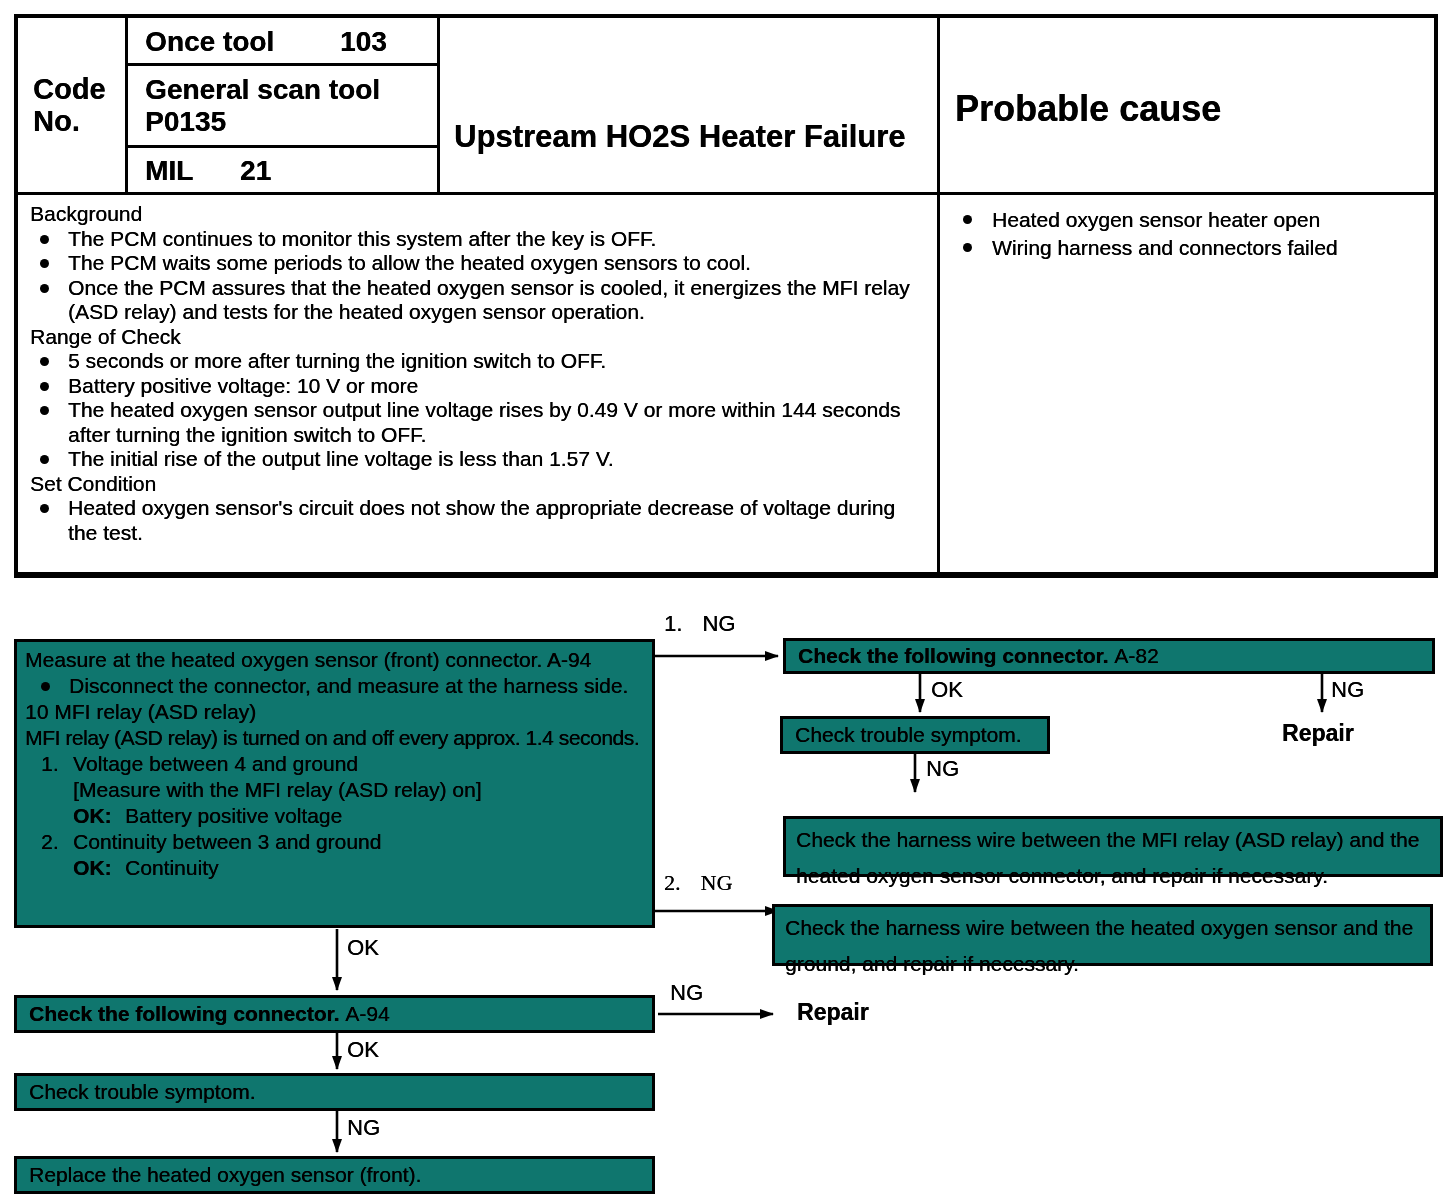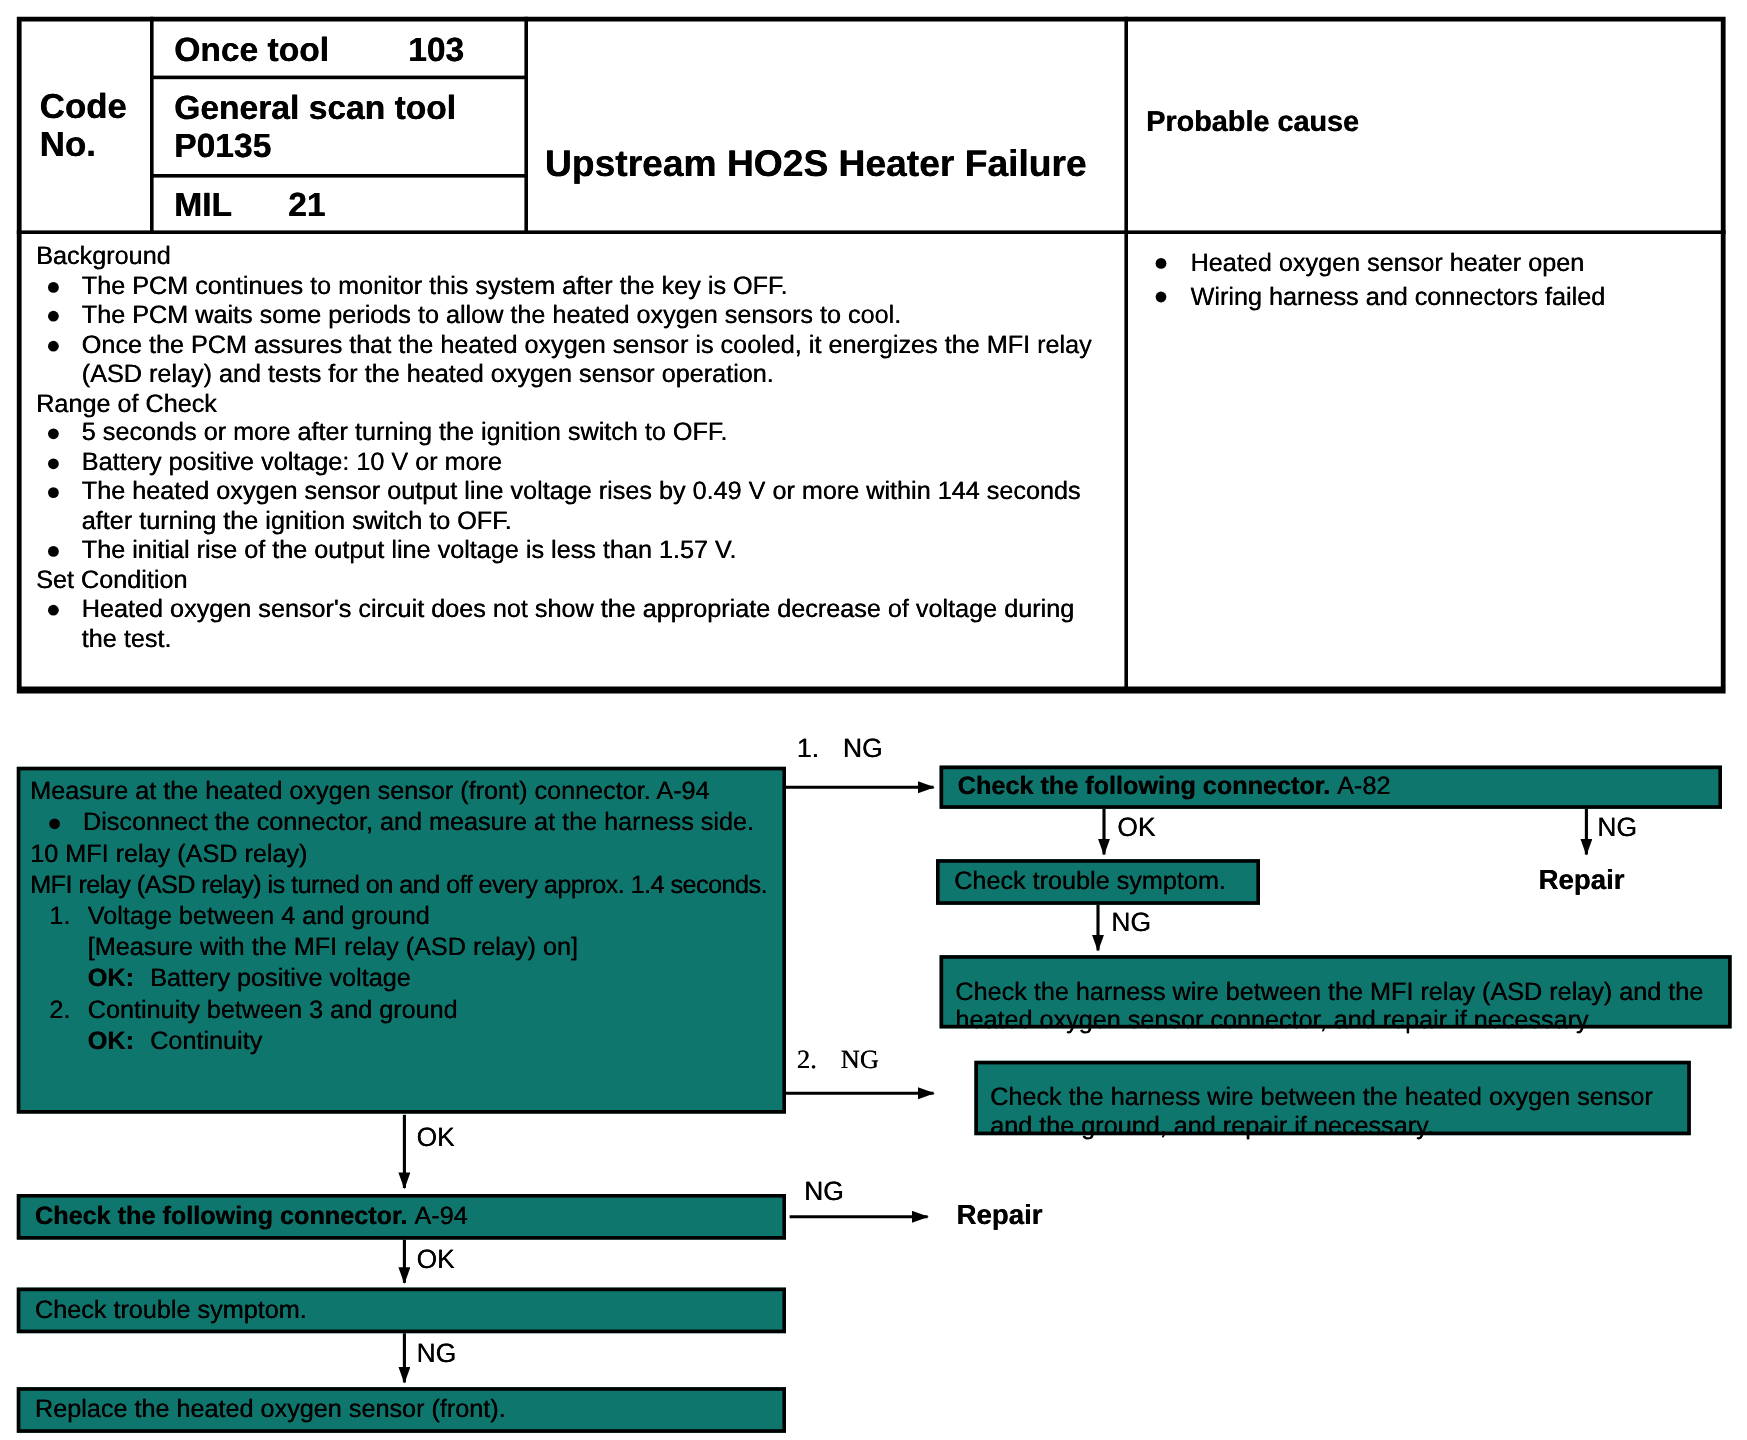--- a/index.html
+++ b/index.html
@@ -13,37 +13,37 @@
   }
   
   .dtc-outline { position:absolute; left:14px; top:14px; width:1424px; height:564px;
     border:4px solid #000; border-bottom-width:6px; }
   .gridline { position:absolute; background:#000; }
   .cell-text { position:absolute; font-weight:bold; line-height:1.1; }
   .code-label { left:33px; top:74px; width:92px; font-size:29px; }
   .hrow-label { font-size:28px; }
   .hrow-value { font-size:28px; font-weight:bold; }
   .dtc-title { left:454px; top:88px; font-size:31px;margin-top:32px; }
-  .probable-label { left:955px; top:89px; font-size:24px; }
+  .probable-label { left:955px; top:89px; font-size:36px; }
   
   .desc { position:absolute; left:30px; top:202px; width:888px;
     font-size:21px; line-height:24.5px; }
   .causes { position:absolute; left:948px; top:206px; width:485px;
     font-size:21px; line-height:28px; }
   .entry { position:relative; }
   .entry.bullet { padding-left:38px; }
   .causes .entry.bullet { padding-left:44px; }
   .dot { position:absolute; left:10px; top:8px; width:9px; height:9px;
     border-radius:50%; background:#000; }
   .causes .dot { left:15px; top:9px; }
   
   .fbox { position:absolute; border:3px solid #000; background:#0f766e;
     font-size:21px; }
   .fbox.single { line-height:30px; padding:0 12px; white-space:nowrap; }
-  .fbox.wrap2 { line-height:24px; padding:16px 10px; }
+  .fbox.wrap2 { line-height:36px; padding:3px 10px;margin-top:20px; }
   .b { font-weight:bold; }
   .measure-box { padding:5px 8px; line-height:26px; }
   .measure-box .entry.bullet { padding-left:44px; }
   .measure-box .dot { left:16px; top:9px; }
   .measure-box .gap { margin-top:7px; }
   .tight { letter-spacing:-0.45px; white-space:nowrap; }
   .num-row { display:flex; padding-left:16px; }
   .num-row .num { width:32px; flex:0 0 32px; }
   .sub { padding-left:48px; }
   .ok-row { padding-left:48px; }
@@ -146,21 +146,21 @@
   </div>
 
   <div class="fbox single" style="left:780px; top:716px; width:270px; height:38px; line-height:32px;">
     <span>Check trouble symptom.</span>
   </div>
 
   <div class="fbox wrap2" style="left:783px; top:796px; width:660px; height:61px;">
     <span>Check the harness wire between the MFI relay (ASD relay) and the heated oxygen sensor connector, and repair if necessary.</span>
   </div>
 
-  <div class="fbox wrap2" style="left:812px; top:884px; width:597px; height:62px;">
+  <div class="fbox wrap2" style="left:772px; top:884px; width:661px; height:62px;">
     <span>Check the harness wire between the heated oxygen sensor and the ground, and repair if necessary.</span>
   </div>
 
   <div class="fbox single" style="left:14px; top:995px; width:641px; height:38px; line-height:32px;">
     <span class="b">Check the following connector.</span>&nbsp;<span>A-94</span>
   </div>
 
   <div class="fbox single" style="left:14px; top:1073px; width:641px; height:38px; line-height:32px;">
     <span>Check trouble symptom.</span>
   </div>

